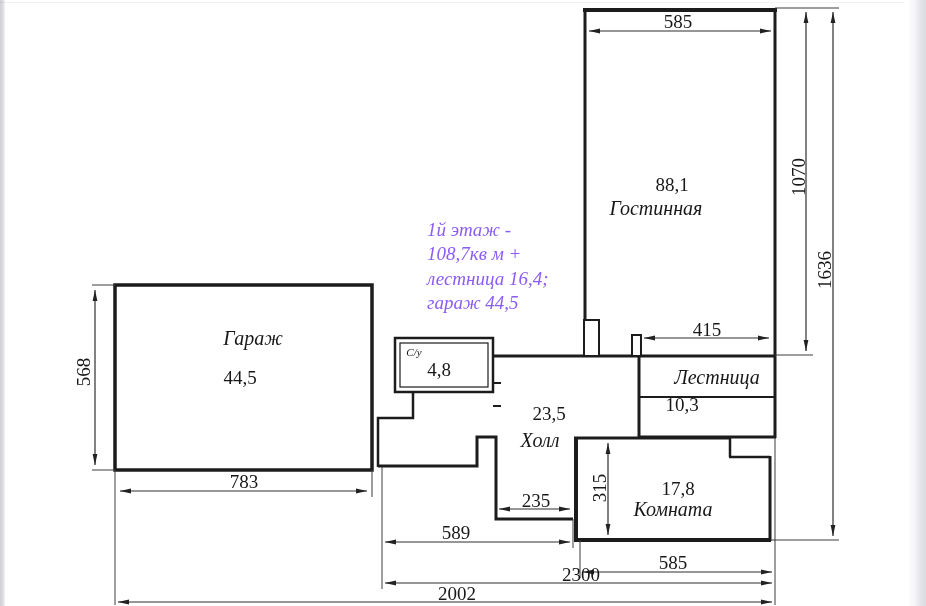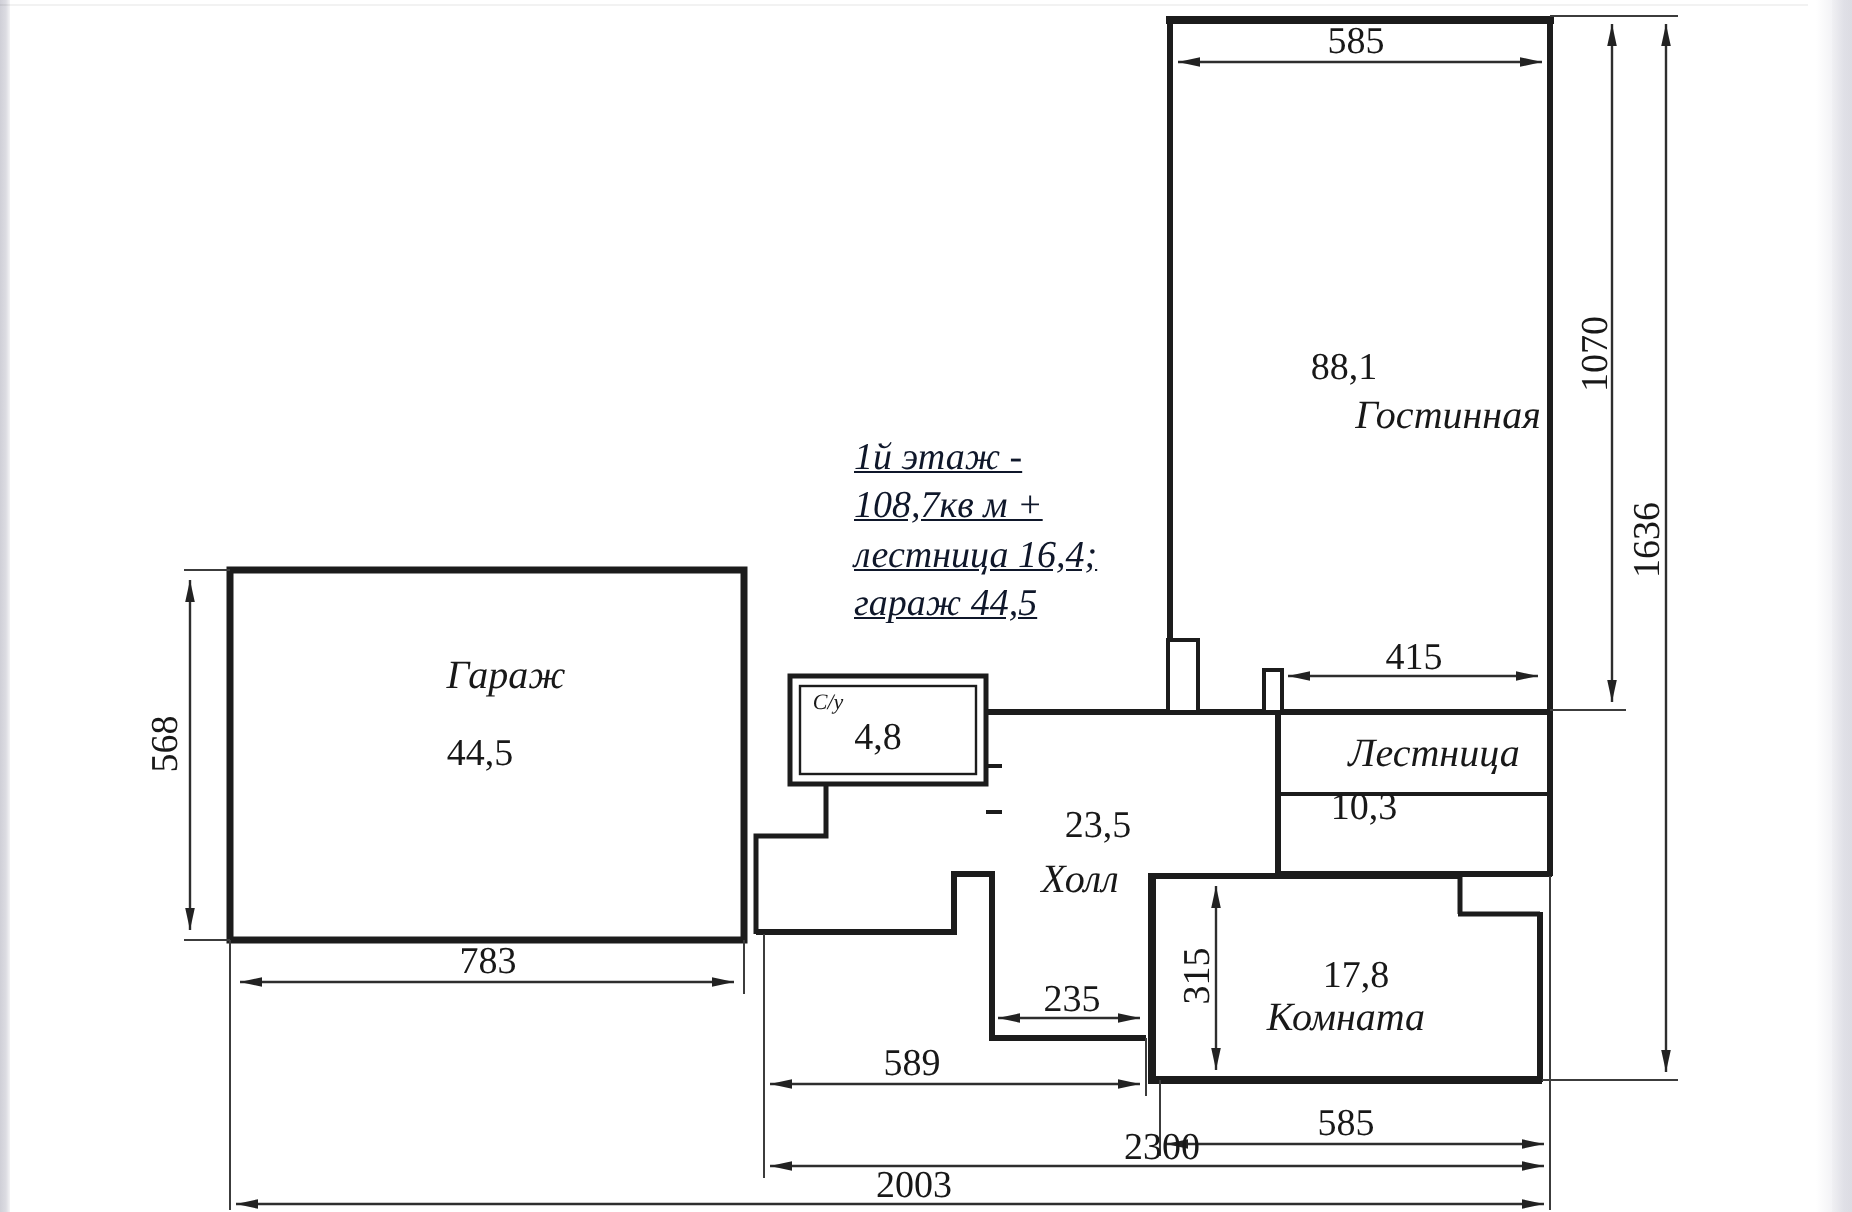--- a/index.html
+++ b/index.html
@@ -34,26 +34,25 @@
     font-size:19px;
     transform:translate(-50%,-50%);
     line-height:1;
   }
   .it{font-style:italic;}
   .nm{font-size:20px;}
   .rot{transform:translate(-50%,-50%) rotate(-90deg);}
   .note-line{
     position:absolute;
     white-space:nowrap;
-    color:#0f172a;
+    color:#8b5cf6;
     font-size:19px;
     font-style:italic;
     transform:translateY(-50%);
     line-height:1;
-    text-decoration:underline;
   }
   .small{font-size:11px;}
 </style>
 </head>
 <body>
 
 <div class="screen">
 
   <div class="gutter-left"></div>
   <div class="gutter-right-soft"></div>
@@ -136,24 +135,24 @@
   <div class="lbl rot" style="left:798px;top:177px;">1070</div>
   <div class="lbl rot" style="left:824px;top:270px;">1636</div>
   <div class="lbl" style="left:707px;top:329px;">415</div>
   <div class="lbl rot" style="left:83px;top:372px;">568</div>
   <div class="lbl" style="left:244px;top:481px;">783</div>
   <div class="lbl" style="left:536px;top:500px;">235</div>
   <div class="lbl" style="left:456px;top:532px;">589</div>
   <div class="lbl rot" style="left:599px;top:488px;">315</div>
   <div class="lbl" style="left:673px;top:562px;">585</div>
   <div class="lbl" style="left:581px;top:574px;">2300</div>
-  <div class="lbl" style="left:457px;top:593px;">2003</div>
+  <div class="lbl" style="left:457px;top:593px;">2002</div>
 
   <div class="lbl" style="left:672px;top:184px;">88,1</div>
-  <div class="lbl it nm" style="left:724px;top:208px;">Гостинная</div>
+  <div class="lbl it nm" style="left:656px;top:208px;">Гостинная</div>
 
   <div class="lbl it nm" style="left:253px;top:338px;text-align:right;">Гараж</div>
   <div class="lbl" style="left:240px;top:377px;">44,5</div>
 
   <div class="lbl it small" style="left:414px;top:352px;">С/у</div>
   <div class="lbl" style="left:439px;top:369px;">4,8</div>
 
   <div class="lbl" style="left:549px;top:413px;">23,5</div>
   <div class="lbl it nm" style="left:540px;top:440px;">Холл</div>
 

